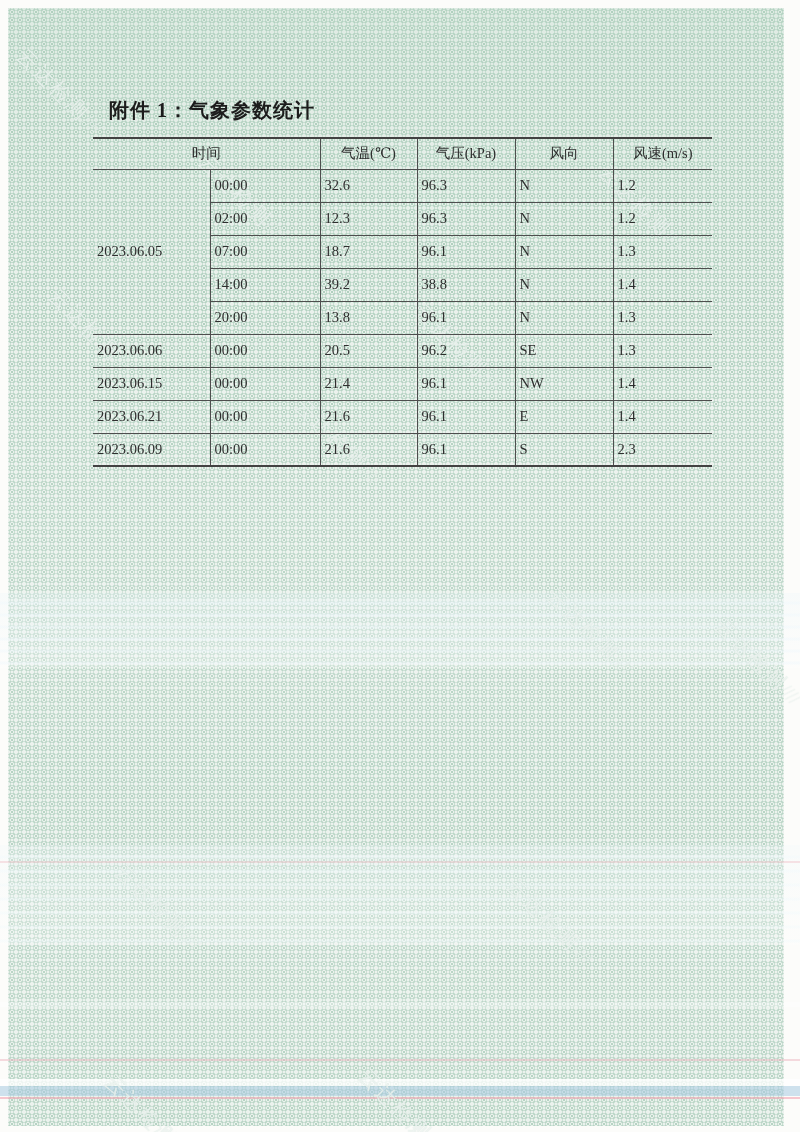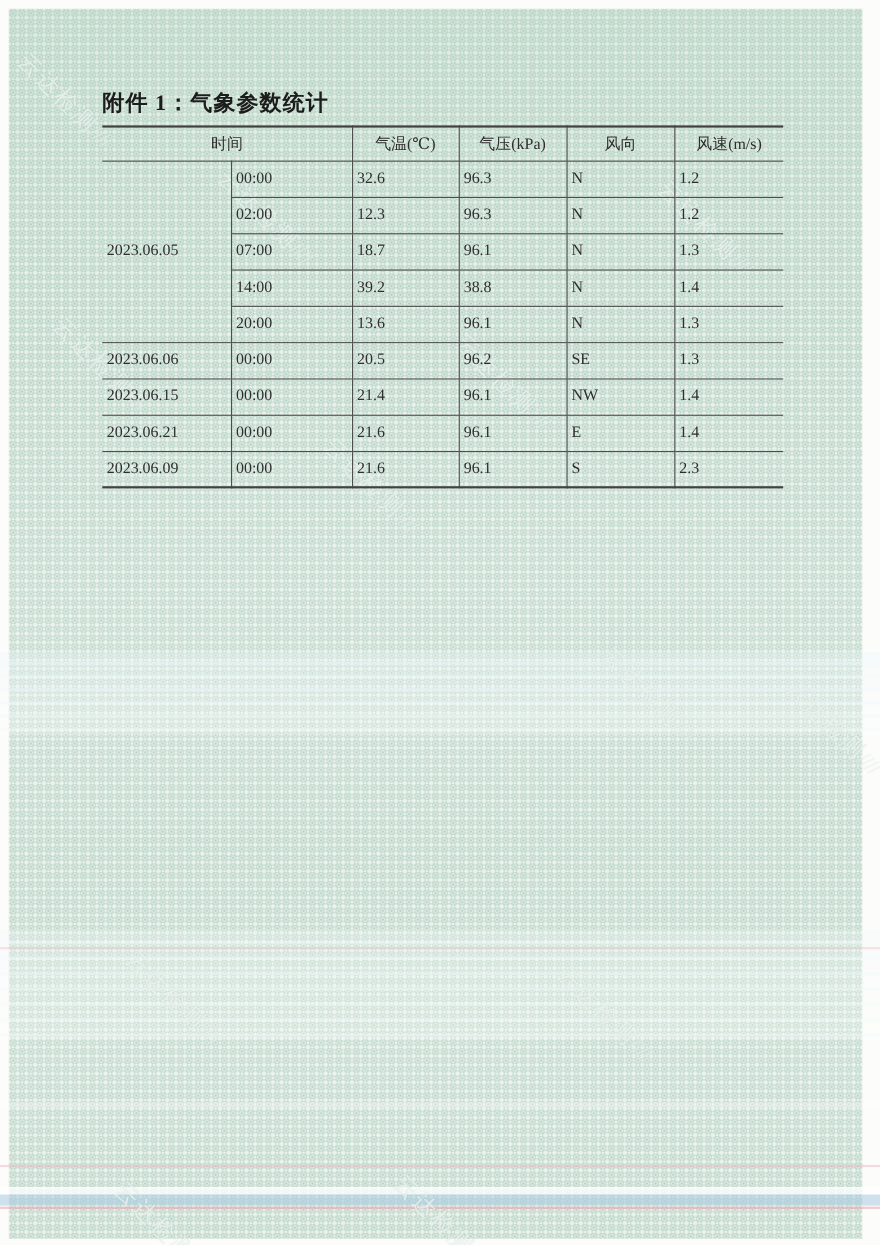--- a/index.html
+++ b/index.html
@@ -87,21 +87,21 @@
     left: 93px; top: 83px;
     width: 620px;
     z-index: 3;
   }
   .doc-title {
     font-size: 20px;
     font-weight: 700;
     color: #1c1c1c;
     letter-spacing: 1px;
     line-height: 22px;
-    margin: 0;
+    margin: 16px;
   }
 
   table.met {
     margin-top: 9px;
     border-collapse: collapse;
     table-layout: fixed;
     width: 619px;
     border-top: 2px solid #424242;
     border-bottom: 2px solid #424242;
     background: transparent;
@@ -193,21 +193,21 @@
       </tr>
       <tr>
         <td>14:00</td>
         <td>39.2</td>
         <td>38.8</td>
         <td>N</td>
         <td>1.4</td>
       </tr>
       <tr>
         <td>20:00</td>
-        <td>13.6</td>
+        <td>13.8</td>
         <td>96.1</td>
         <td>N</td>
         <td>1.3</td>
       </tr>
       <tr>
         <td>2023.06.06</td>
         <td>00:00</td>
         <td>20.5</td>
         <td>96.2</td>
         <td>SE</td>

